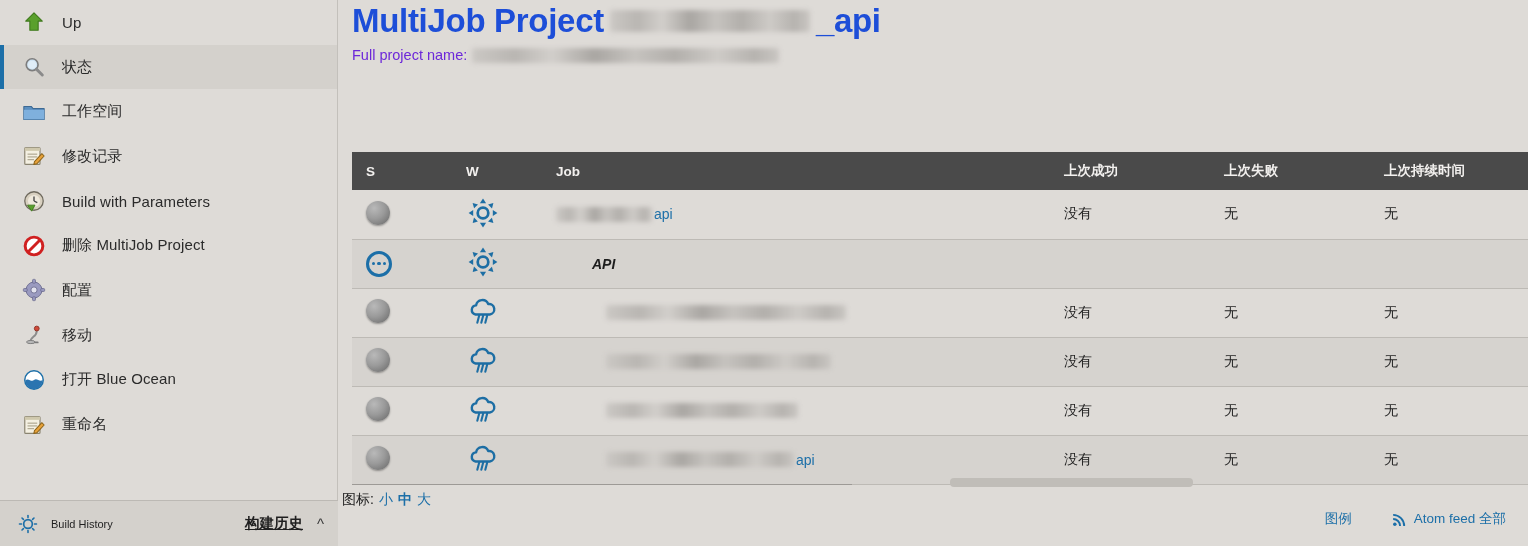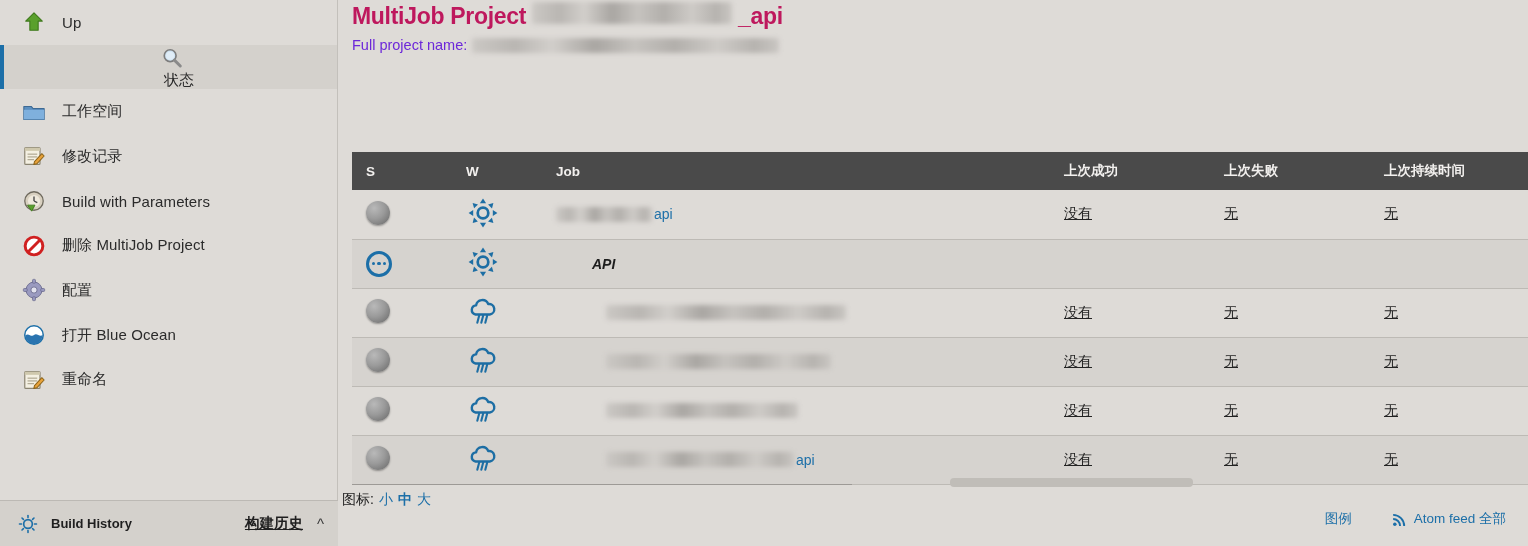--- a/index.html
+++ b/index.html
@@ -24,53 +24,52 @@
     display: flex; align-items: center;
     padding-left: 17px;
     border-left: 4px solid transparent;
     cursor: pointer;
     color: #2b2b2b;
     font-size: 15px;
   }
   .side-item.active {
     background: #d4d1cc;
     border-left: 4px solid #1c6fa8;
-    flex-direction: column;
   }
   .side-item .s-ico {
     width: 26px; height: 26px;
     flex: 0 0 26px;
     margin-right: 15px;
     display: inline-flex; align-items: center; justify-content: center;
   }
   .side-item .s-lbl { white-space: nowrap; letter-spacing: .1px; }
 
   #buildhist {
     position: absolute; left: 0; bottom: 0;
     width: 338px; height: 46px;
     background: #d4d1cc;
     border-top: 1px solid #bcb9b4;
     display: flex; align-items: center;
     padding: 0 14px 0 17px;
     cursor: pointer;
   }
   #buildhist .bh-ico { width: 22px; height: 22px; margin-right: 12px; display:inline-flex; align-items:center; justify-content:center;}
-  #buildhist .bh-title { font-weight: bold; font-size: 13px; color: #1f1f1f; }
+  #buildhist .bh-title { font-weight: normal; font-size: 11px; color: #1f1f1f; }
   #buildhist .bh-zh {
     margin-left: auto; font-size: 14.5px; color: #1f1f1f;
     text-decoration: underline; font-weight: 600;
   }
   #buildhist .bh-chev { margin-left: 14px; font-size: 15px; color: #3a3a3a; }
 
   
   #main { flex: 1 1 auto; position: relative; background: #dedbd7; overflow: hidden; }
 
   #title {
     margin: 0 0 0 14px; padding-top: 2px;
-    font-size: 23px; font-weight: bold; color: #be185d;
+    font-size: 33px; font-weight: bold; color: #1d4ed8;
     letter-spacing: -0.3px; white-space: nowrap;
     display: flex; align-items: baseline;
   }
   .redact {
     display: inline-block;
     background: linear-gradient(90deg,#cbc8c4 0%,#b9b6b2 14%,#d2cfcb 26%,#a9a6a2 40%,#c6c3bf 53%,#b2afab 66%,#cecbc7 80%,#b6b3af 92%,#c9c6c2 100%);
     filter: blur(2.6px);
     border-radius: 3px;
     vertical-align: middle;
   }
@@ -120,21 +119,21 @@
     border: 3px solid #1c6fa8; display: inline-flex;
     align-items: center; justify-content: center;
   }
   .pending-ring i {
     width: 3.4px; height: 3.4px; border-radius: 50%;
     background: #1c6fa8; margin: 0 1.1px; display: inline-block;
   }
 
   .wx { width: 34px; height: 30px; display: inline-block; }
 
-  .rightval { font-size: 14px; color: #232323; text-decoration: underline; }
+  .rightval { font-size: 14px; color: #232323; }
 
   
   #footline {
     position: absolute; left: 14px; top: 484px;
     width: 500px; border-top: 1px solid #9d9a96;
   }
   #iconsize {
     position: absolute; left: 4px; top: 491px;
     font-size: 14px; color: #232323;
   }
@@ -234,20 +233,31 @@
               <circle cx="13" cy="13" r="3.4" fill="#e2e2ee" stroke="#6d6d90" stroke-width="1"></circle>
               <g fill="#9a9ac0" stroke="#6d6d90" stroke-width=".9">
                 <rect x="11.4" y="1.5" width="3.2" height="4.2" rx="1"></rect>
                 <rect x="11.4" y="20.3" width="3.2" height="4.2" rx="1"></rect>
                 <rect x="1.5" y="11.4" width="4.2" height="3.2" rx="1"></rect>
                 <rect x="20.3" y="11.4" width="4.2" height="3.2" rx="1"></rect>
               </g>
             </svg>
           </span>
           <span class="s-lbl">配置</span>
+        </div>
+        <div class="side-item">
+          <span class="s-ico">
+            <svg viewBox="0 0 26 26" width="24" height="24">
+              <path d="M7 21 h10" stroke="#7b7b7b" stroke-width="2" stroke-linecap="round"></path>
+              <path d="M9 21 C9 14 16 16 16 8" fill="none" stroke="#8c8c8c" stroke-width="2.1"></path>
+              <circle cx="16" cy="6" r="2.6" fill="#cf4a3a" stroke="#8c2c20" stroke-width="1"></circle>
+              <ellipse cx="9.5" cy="20.6" rx="4.6" ry="1.7" fill="#b9b9b9" stroke="#7b7b7b" stroke-width="1"></ellipse>
+            </svg>
+          </span>
+          <span class="s-lbl">移动</span>
         </div>
         <div class="side-item">
           <span class="s-ico">
             <svg viewBox="0 0 26 26" width="24" height="24">
               <circle cx="13" cy="13" r="10" fill="#ffffff" stroke="#1c6fa8" stroke-width="1.6"></circle>
               <path d="M3.6 13.6 C7 10 10 16 13 13 C16 10 19.5 16 22.4 12.6 A10 10 0 0 1 13 23 A10 10 0 0 1 3.6 13.6 Z" fill="#2a74b0"></path>
             </svg>
           </span>
           <span class="s-lbl">打开 Blue Ocean</span>
         </div>

